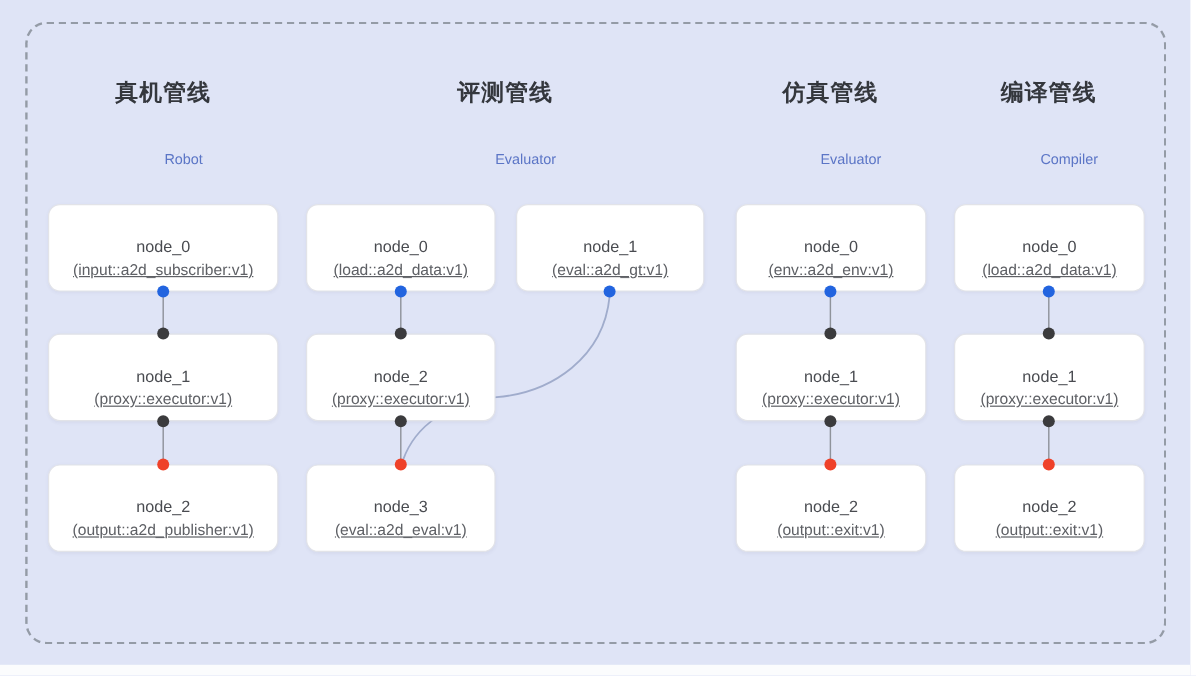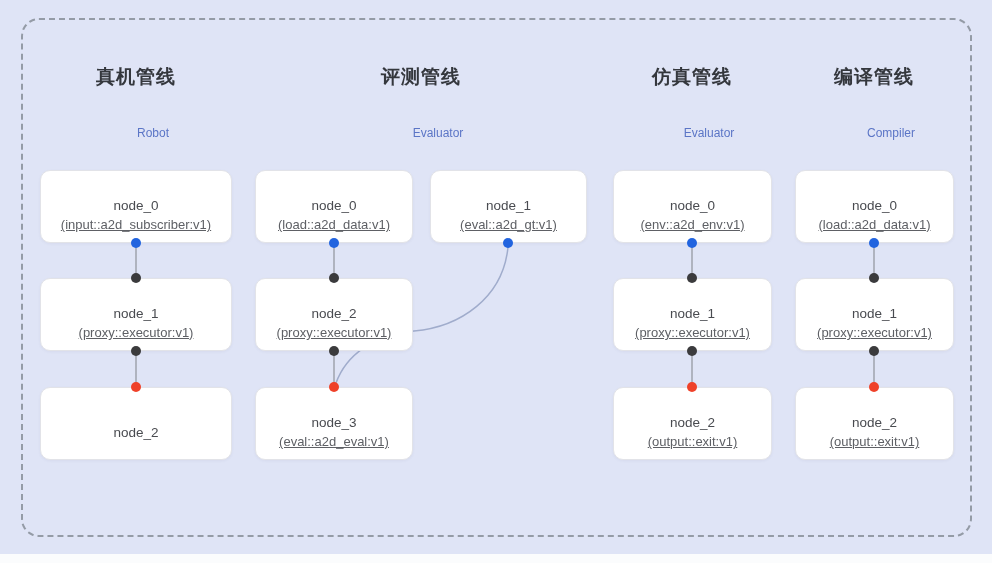--- a/index.html
+++ b/index.html
@@ -92,20 +92,21 @@
   <div class="node" style="left:40px;top:170px;width:192px">
     <div class="node-title">node_0</div>
     <div class="node-sub">(input::a2d_subscriber:v1)</div>
   </div>
   <div class="node" style="left:40px;top:278px;width:192px">
     <div class="node-title">node_1</div>
     <div class="node-sub">(proxy::executor:v1)</div>
   </div>
   <div class="node" style="left:40px;top:387px;width:192px">
     <div class="node-title">node_2</div>
+    <div class="node-sub">(output::a2d_publisher:v1)</div>
   </div>
 
   <div class="node" style="left:255px;top:170px;width:158px">
     <div class="node-title">node_0</div>
     <div class="node-sub">(load::a2d_data:v1)</div>
   </div>
   <div class="node" style="left:430px;top:170px;width:157px">
     <div class="node-title">node_1</div>
     <div class="node-sub">(eval::a2d_gt:v1)</div>
   </div>

